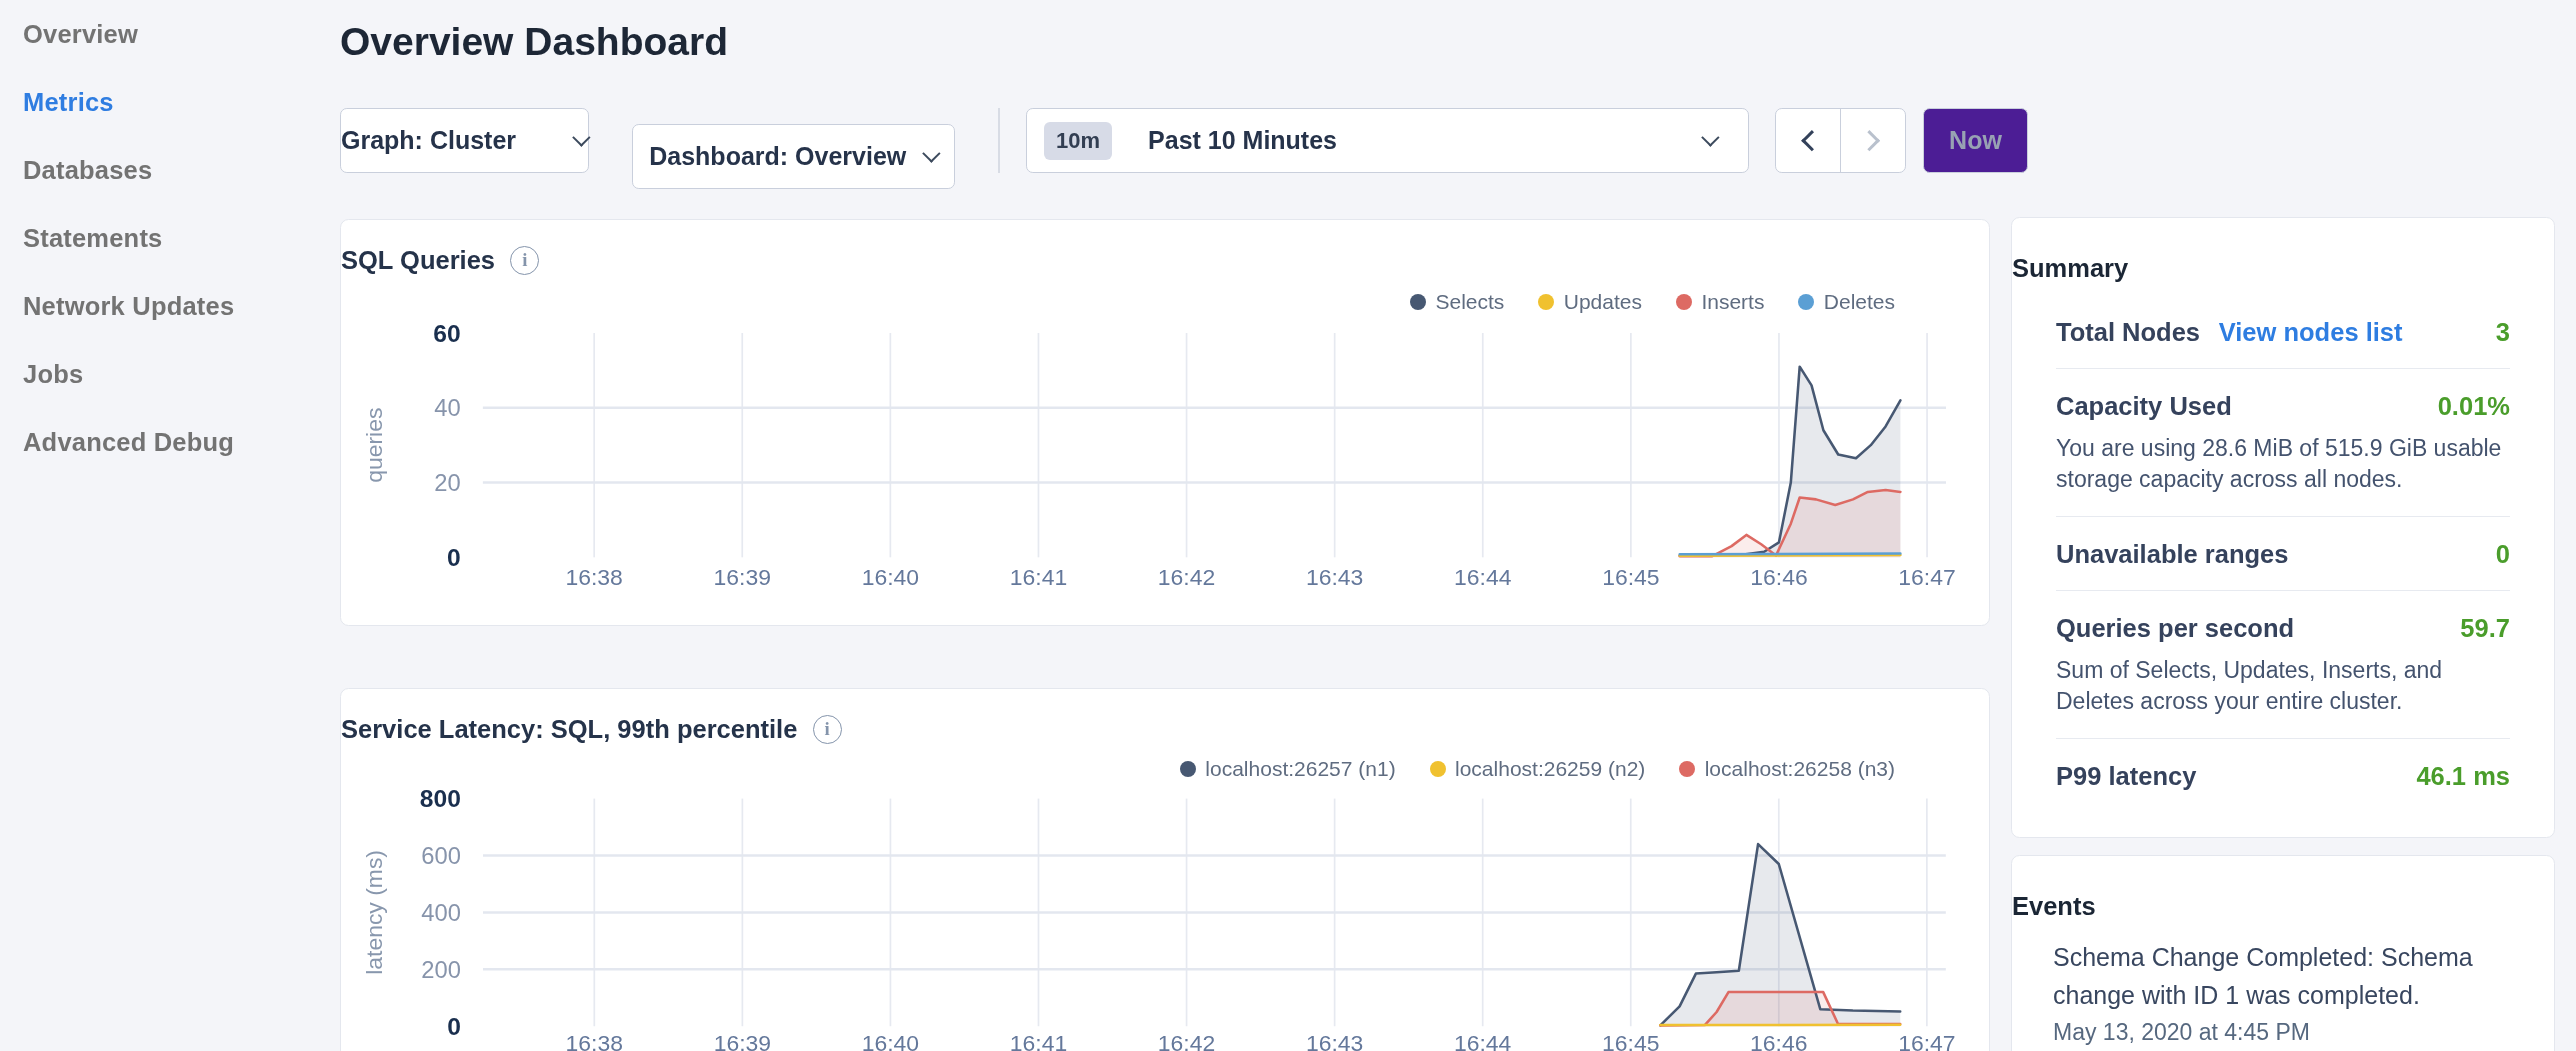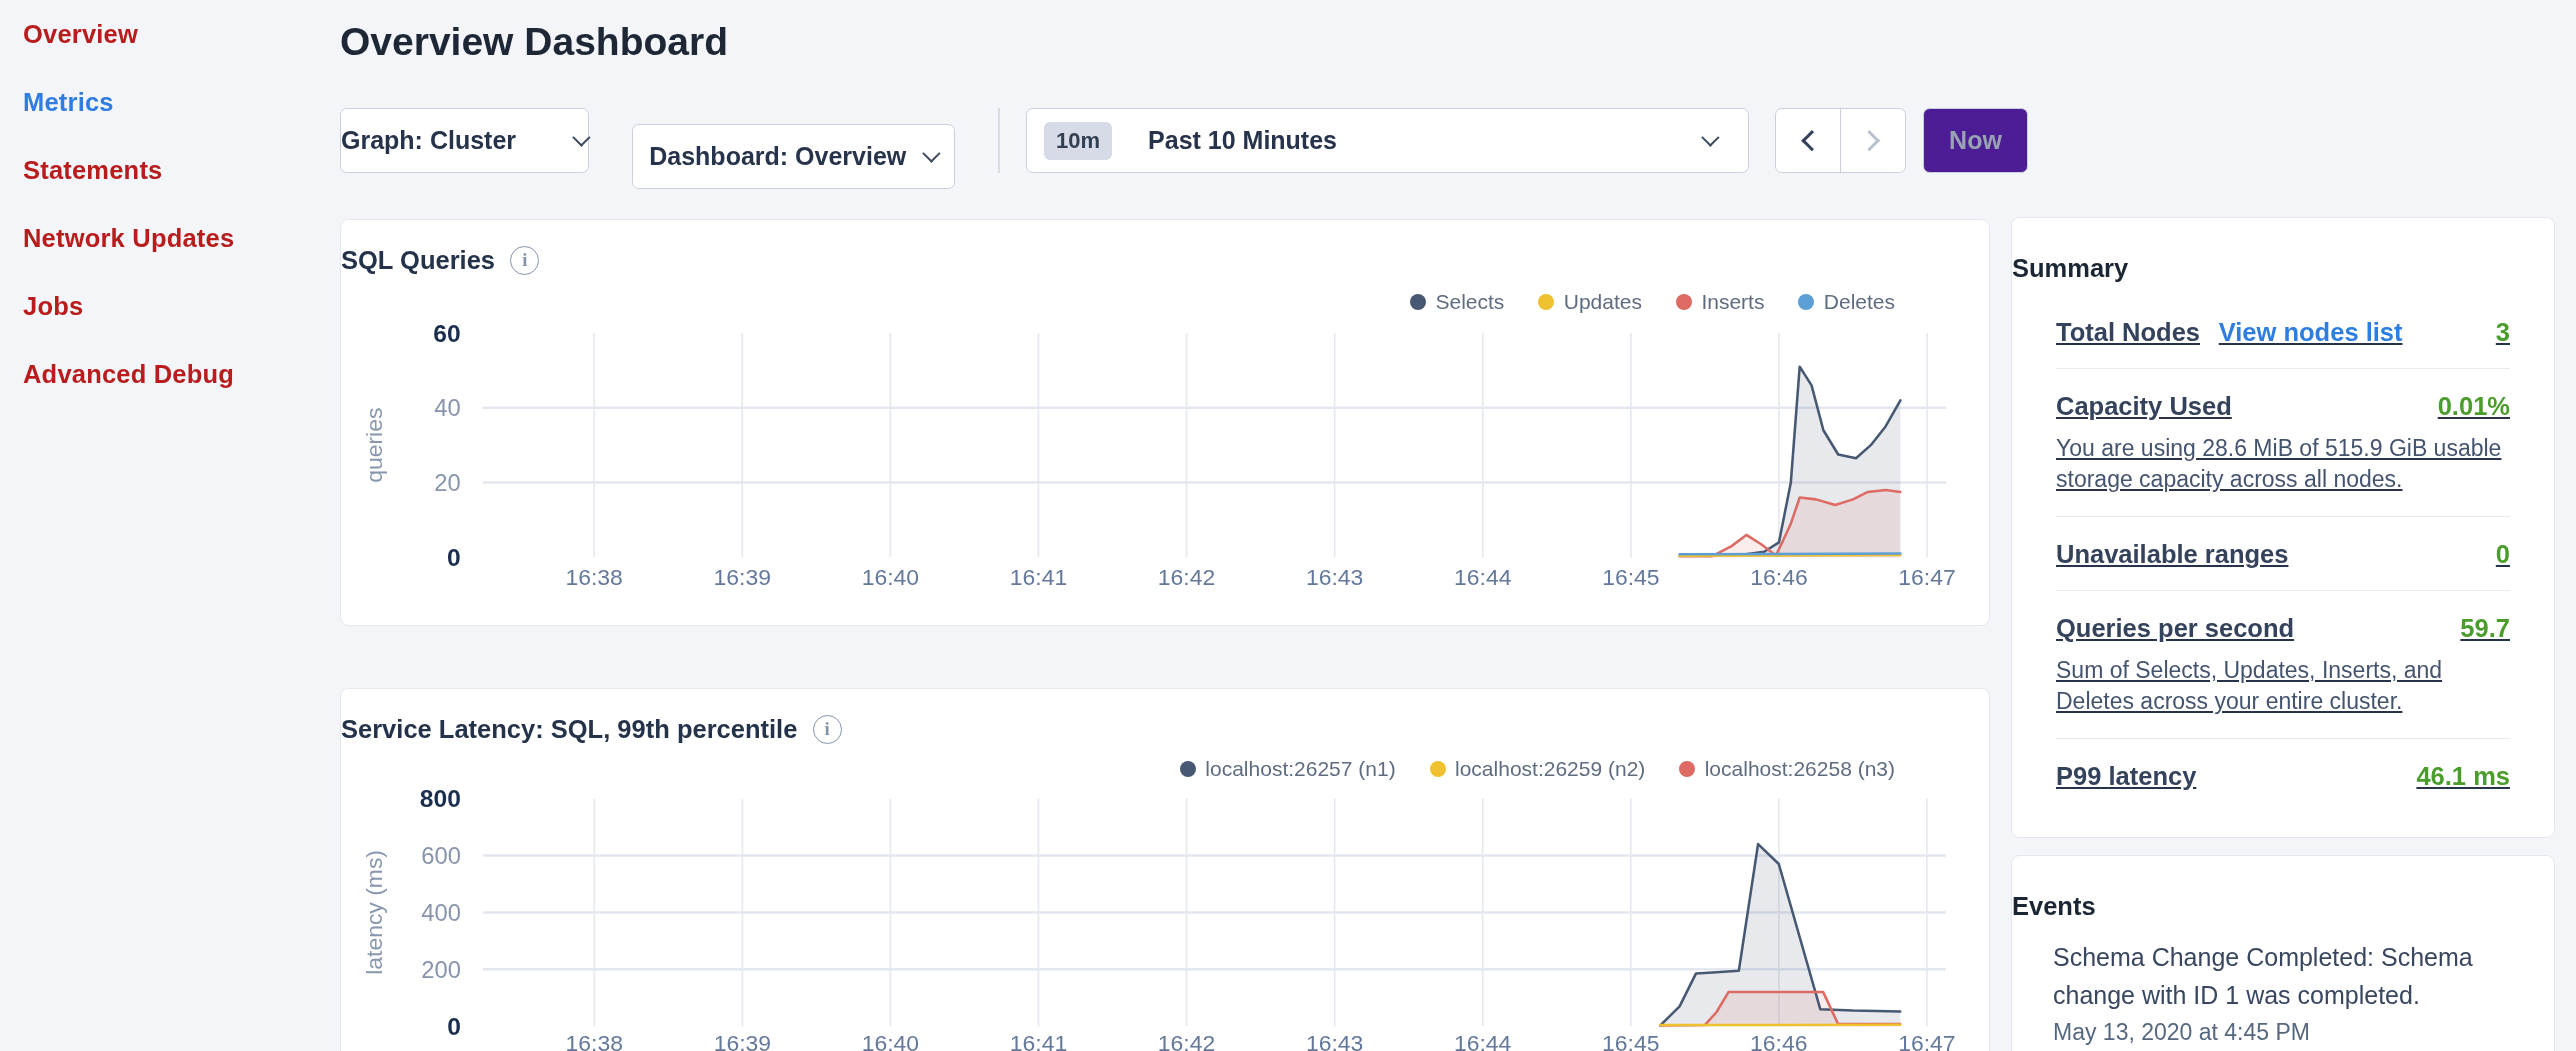--- a/index.html
+++ b/index.html
@@ -4,21 +4,21 @@
 <style>
   * { margin:0; padding:0; box-sizing:border-box; }
   html,body { background:#f4f5f9; }
   body { font-family:"Liberation Sans", sans-serif; color:#26334a; }
   .screen { position:relative; width:2576px; height:1051px; overflow:hidden; background:#f4f5f9; }
 
   
   .sidebar { position:absolute; left:0; top:0; width:323px; height:1051px; }
   .sidebar ul { list-style:none; }
   .sidebar li { height:68px; line-height:68px; padding-left:23px; font-size:25.5px; font-weight:600;
-                color:#b91c1c; cursor:pointer; letter-spacing:0.2px; }
+                color:#737373; cursor:pointer; letter-spacing:0.2px; }
   .sidebar li.active { color:#2f7de1; font-weight:700; }
 
   
   .page-title { position:absolute; left:340px; top:20.4px; font-size:39px; font-weight:600; color:#1d2736; }
   .ctl { position:absolute; top:108px; height:65px; background:#fff; border:1.7px solid #c9cfdc;
          border-radius:6.8px; display:flex; align-items:center; cursor:pointer; }
   .ctl-label { font-size:25px; font-weight:700; color:#26334a; }
   .chev { width:12.8px; height:12.8px; border-right:2.6px solid #3c4a5d; border-bottom:2.6px solid #3c4a5d;
           transform:rotate(45deg); margin-top:-6.8px; }
   #graph-dd   { left:340px; width:249px; justify-content:space-between; gap:30px; }
@@ -56,21 +56,21 @@
   #chart1 .legend { top:70px; }
   #chart2 .legend { top:68px; }
   .legend-item { display:flex; align-items:center; gap:9.4px; cursor:pointer; }
   .legend-dot { width:16px; height:16px; border-radius:50%; display:inline-block; }
   .legend-label { font-size:21px; color:#5f6c80; }
   svg.plot { position:absolute; left:0; top:0; }
 
   
   .panel-title { text-align:left; font-size:25.5px; font-weight:700; color:#1b2635; padding-top:36px; }
   .summary-rows { padding:12px 44px 0 44px; }
-  .summary-row { padding:23px 0 21px 0; border-bottom:1.7px solid #e7eaf0;text-decoration:underline; }
+  .summary-row { padding:23px 0 21px 0; border-bottom:1.7px solid #e7eaf0; }
   .summary-row:last-child { border-bottom:none; }
   .sr-line { display:flex; align-items:baseline; }
   .sr-label { font-size:25.5px; font-weight:700; color:#35425c; }
   .sr-link { font-size:25.5px; font-weight:700; color:#2e7de1; margin-left:18.7px; text-decoration:none; cursor:pointer; }
   .sr-value { margin-left:auto; font-size:25.5px; font-weight:700; color:#4a9d2b; }
   .sr-desc { font-size:23px; color:#44536e; line-height:31px; margin-top:12px; }
 
   
   .event-item { padding:17px 41px 0 41px; }
   .event-msg { font-size:25px; color:#38465f; line-height:38px; }
@@ -78,20 +78,21 @@
 </style>
 </head>
 <body>
 
 <div class="screen">
 
   <nav class="sidebar">
     <ul>
       <li>Overview</li>
       <li class="active">Metrics</li>
+      <li>Databases</li>
       <li>Statements</li>
       <li>Network Updates</li>
       <li>Jobs</li>
       <li>Advanced Debug</li>
     </ul>
   </nav>
 
   <h1 class="page-title">Overview Dashboard</h1>
 
   <div class="ctl" id="graph-dd">

